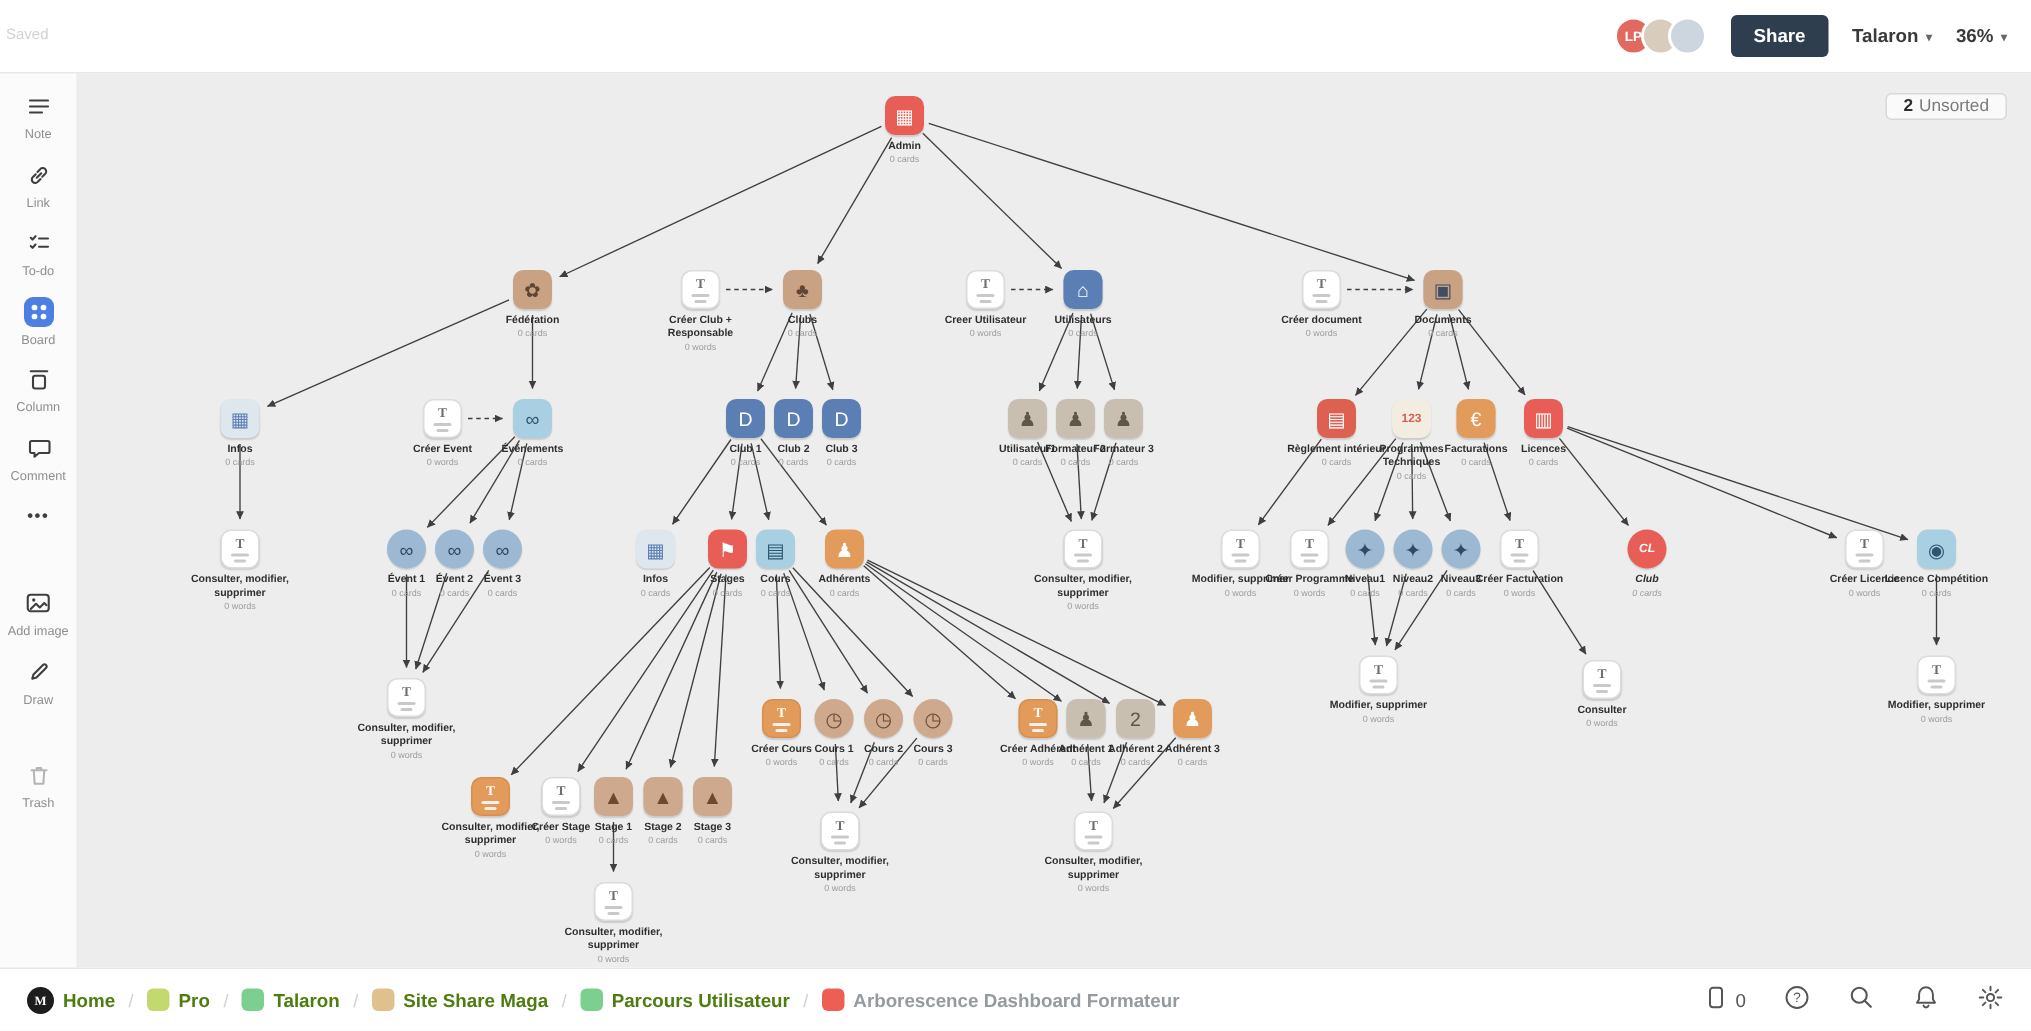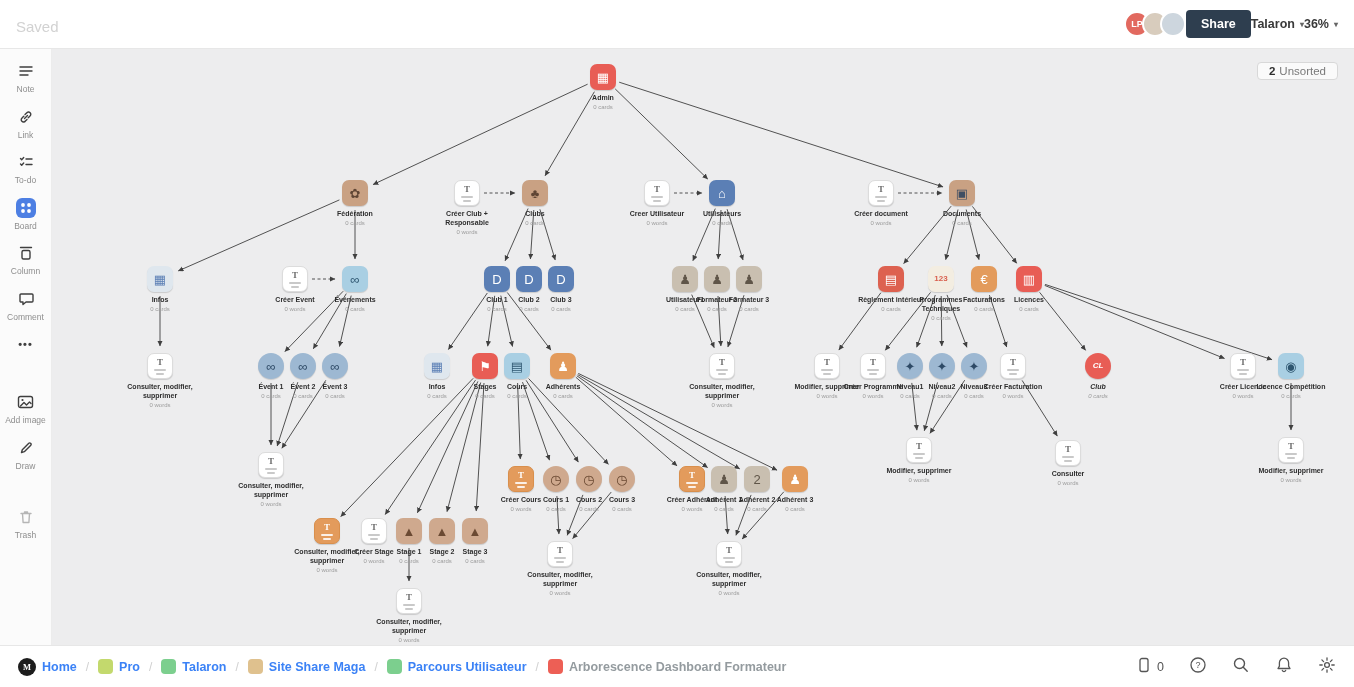--- a/index.html
+++ b/index.html
@@ -2,24 +2,24 @@
 <html><head>
 <meta charset="utf-8">
 <style>
   html,body{margin:0;padding:0}
   body{width:1354px;height:687px;position:relative;overflow:hidden;background:#fff;
        font-family:"Liberation Sans",sans-serif;-webkit-font-smoothing:antialiased}
 
   
   .topbar{position:absolute;top:0;left:0;right:0;height:48px;background:#fff;
           border-bottom:1px solid #e7e7e7;z-index:6}
-  .saved{position:absolute;left:16px;top:18px;font-size:15px;color:#d2d2d2}
+  .saved{position:absolute;left:4px;top:18px;font-size:10px;color:#d2d2d2}
   .title{position:absolute;left:0;right:0;top:10px;text-align:center;
          font-family:"Liberation Serif",serif;font-size:21px;font-weight:700;color:#1c1c1e}
-  .tright{position:absolute;right:16px;top:0;height:48px;display:flex;align-items:center;}
+  .tright{position:absolute;right:16px;top:0;height:48px;display:flex;align-items:center;gap:16px}
   .avgroup{display:flex;align-items:center}
   .avatar{width:26px;height:26px;border-radius:50%;border:2px solid #fff;box-sizing:border-box;
           display:flex;align-items:center;justify-content:center;font-size:9px;font-weight:700;
           color:#fff;margin-left:-8px;cursor:pointer}
   .avatar:first-child{margin-left:0}
   .share{background:#2e3e4f;color:#fff;font-size:12.5px;font-weight:700;padding:7px 15px;
          border-radius:4px;border:none;cursor:pointer;font-family:inherit}
   .menub{font-size:12.5px;font-weight:600;color:#3a3a3a;display:flex;align-items:center;gap:5px;cursor:pointer}
   .chev{font-size:8px;color:#666}
 
@@ -56,21 +56,21 @@
             border-radius:4px;padding:2px 11px;font-size:11.5px;color:#7a7a7a;cursor:pointer;
             background:#fafafa}
   .unsorted b{color:#2e2e2e;margin-right:4px}
 
   
   .bottombar{position:absolute;left:0;right:0;bottom:0;height:42px;background:#fff;
              border-top:1px solid #e7e7e7;display:flex;align-items:center;padding:0 18px;
              box-sizing:border-box;z-index:6}
   .crumbs{display:flex;align-items:center;flex:1;white-space:nowrap}
   .crumb{display:flex;align-items:center;gap:6px;cursor:pointer}
-  .blabel{font-size:12.5px;font-weight:700;color:#3b82f6}
+  .blabel{font-size:12.5px;font-weight:700;color:#4d7c0f}
   .crumb.current .blabel{color:#949b9f}
   .sep{color:#d0d0d0;margin:0 9px;font-size:12px}
   .bicon{width:15px;height:15px;border-radius:4px;display:inline-flex;align-items:center;justify-content:center;flex:none}
   .bicon.logo{background:#1d1d1d;border-radius:50%;color:#fff;font-size:8.5px;font-weight:700;
               width:18px;height:18px;font-family:"Liberation Serif",serif}
   .sicons{display:flex;align-items:center;gap:25px}
   .sicon{display:flex;align-items:center;gap:5px;cursor:pointer;color:#555;font-size:12.5px}
 </style>
 </head>
 <body>

